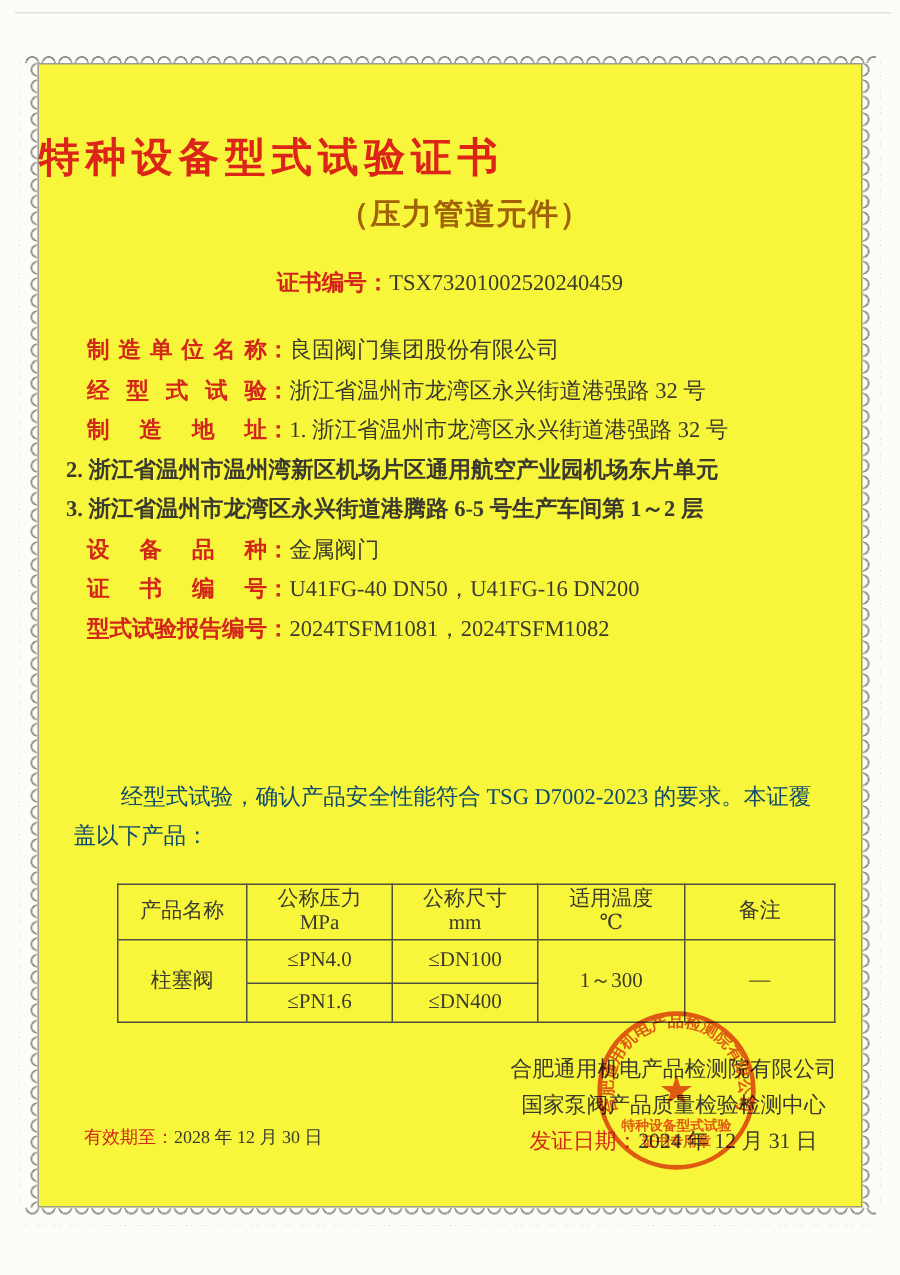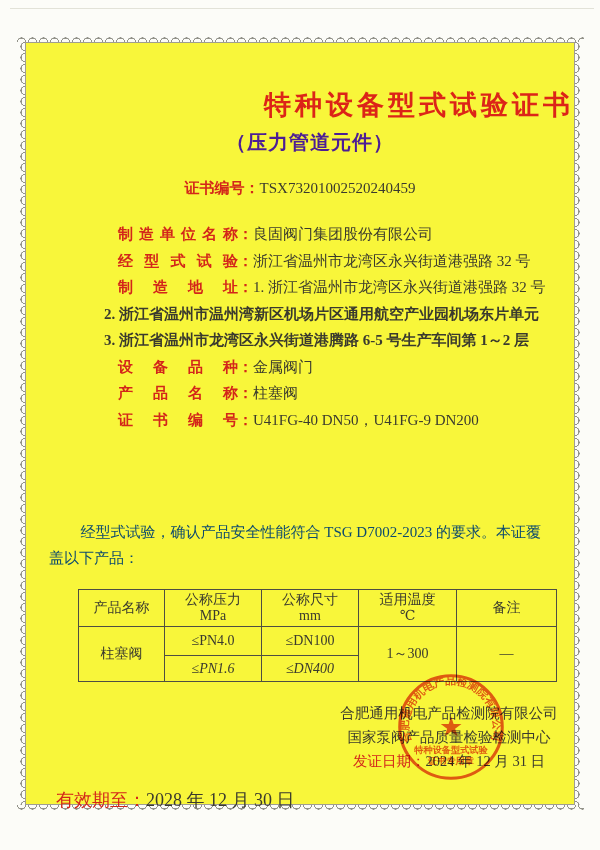--- a/index.html
+++ b/index.html
@@ -23,51 +23,51 @@
   .sc-right{top:41px;height:764px;left:575px;width:12px;
     background-image:radial-gradient(circle at 0% 50%, rgba(0,0,0,0) 3.4px, #93938a 3.5px 4.5px, rgba(0,0,0,0) 4.7px);
     background-size:12px 11px;background-repeat:repeat-y;background-position:left 0;}
 
   .cert{position:absolute;left:25px;top:42px;width:550px;height:763px;
     background:#f8f63a;border:1px solid #a09e92;box-sizing:border-box;}
 
   .red{color:#d3261a;}
   .ink{color:#3a3a2e;}
 
-  .title{position:absolute;top:44px;left:0;right:0;text-align:right;
+  .title{position:absolute;top:44px;left:0;right:0;text-align:left;
     font-family:"Liberation Sans","DejaVu Sans",sans-serif;
-    font-size:27px;font-weight:bold;letter-spacing:4px;color:#dc2418;margin-left:36px;}
+    font-size:27px;font-weight:bold;letter-spacing:4px;color:#dc2418;}
   .subtitle{position:absolute;top:86px;left:0;right:10px;text-align:center;
     font-family:"Liberation Sans","DejaVu Sans",sans-serif;
-    font-size:20px;font-weight:bold;letter-spacing:1px;color:#4c1d95;padding-left:30px;}
+    font-size:20px;font-weight:bold;letter-spacing:1px;color:#a16207;padding-left:30px;}
   .certno{position:absolute;top:136px;left:0;right:0;text-align:center;font-size:15px;}
   .certno .red{font-weight:bold;}
 
-  .body{position:absolute;top:178px;left:0;right:0;padding:0 22px 0 92px;
+  .body{position:absolute;top:178px;left:0;right:0;padding:0 22px 0 32px;
     font-size:15px;line-height:26.5px;}
   .frow{white-space:nowrap;}
   .f-label{display:inline-block;width:120px;text-align:justify;text-align-last:justify;
     color:#d3261a;font-weight:bold;vertical-align:top;}
   .f-colon{color:#d3261a;font-weight:bold;}
   .f-value{color:#3a3a2e;}
   .cont{margin-left:-14px;color:#3a3a2e;white-space:nowrap;font-weight:bold;}
   .cont2{margin-left:16px;color:#3a3a2e;white-space:nowrap;}
 
   .statement{position:absolute;top:476px;left:23px;right:28px;
     font-size:15px;line-height:26px;text-indent:2.1em;color:#0c4a6e;}
 
   table.prod{position:absolute;left:52px;top:546px;width:478px;
     border-collapse:collapse;table-layout:fixed;
     font-size:14px;color:#3a3a2e;text-align:center;}
   table.prod td{border:1.4px solid #4e4e42;padding:0;vertical-align:middle;}
   tr.hrow td{height:36px;line-height:16px;}
   tr.brow1 td{height:28px;}
-  tr.brow2 td{height:25px;font-style:italic;}
+  tr.brow2 td{height:25px;}
 
-  .valid{position:absolute;left:30px;top:748px;font-size:18px;height:18px;line-height:18px;white-space:nowrap;}
+  .valid{position:absolute;left:30px;top:706px;font-size:12px;height:18px;line-height:18px;white-space:nowrap;}
   .org{position:absolute;left:308px;top:658px;width:230px;text-align:center;
     font-size:14.5px;line-height:24px;color:#3a3a2e;white-space:nowrap;}
 
   .stamp{position:absolute;left:367px;top:626px;width:116px;height:116px;
     mix-blend-mode:multiply;opacity:0.82;}
 </style>
 </head>
 <body>
 
 <div class="scan-line"></div>
@@ -95,24 +95,24 @@
     </div>
     <div class="frow">
       <span class="f-label">制造地址</span><span class="f-colon">：</span><span class="f-value">1. 浙江省温州市龙湾区永兴街道港强路 32 号</span>
     </div>
     <div class="cont">2. 浙江省温州市温州湾新区机场片区通用航空产业园机场东片单元</div>
     <div class="cont">3. 浙江省温州市龙湾区永兴街道港腾路 6-5 号生产车间第 1～2 层</div>
     <div class="frow">
       <span class="f-label">设备品种</span><span class="f-colon">：</span><span class="f-value">金属阀门</span>
     </div>
     <div class="frow">
-      <span class="f-label">产品名称</span><span class="f-colon">：</span><span class="f-value">柱塞阀</span>
+      <span class="f-label">证书编号</span><span class="f-colon">：</span><span class="f-value">U41FG-40 DN50，U41FG-16 DN200</span>
     </div>
     <div class="frow">
-      <span class="f-label">证书编号</span><span class="f-colon">：</span><span class="f-value">U41FG-40 DN50，U41FG-9 DN200</span>
+      <span class="f-label">型式试验报告编号</span><span class="f-colon">：</span><span class="f-value">2024TSFM1081，2024TSFM1082</span>
     </div>
   </div>
 
   <div class="statement">经型式试验，确认产品安全性能符合 TSG D7002-2023 的要求。本证覆盖以下产品：</div>
 
   <table class="prod">
     <colgroup>
       <col style="width:86px">
         <col style="width:97px">
         <col style="width:97px">

